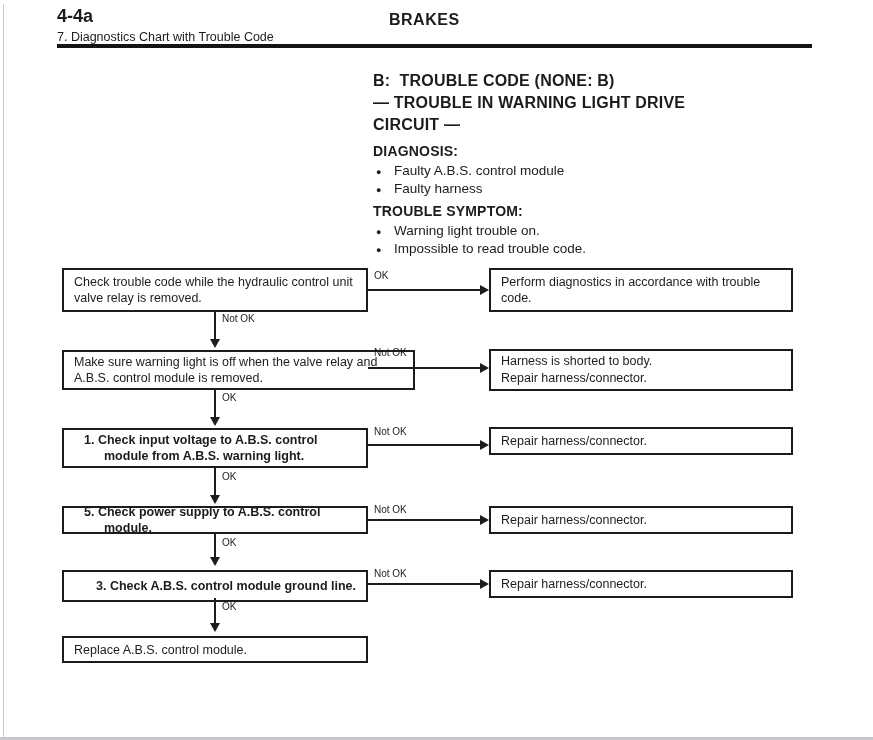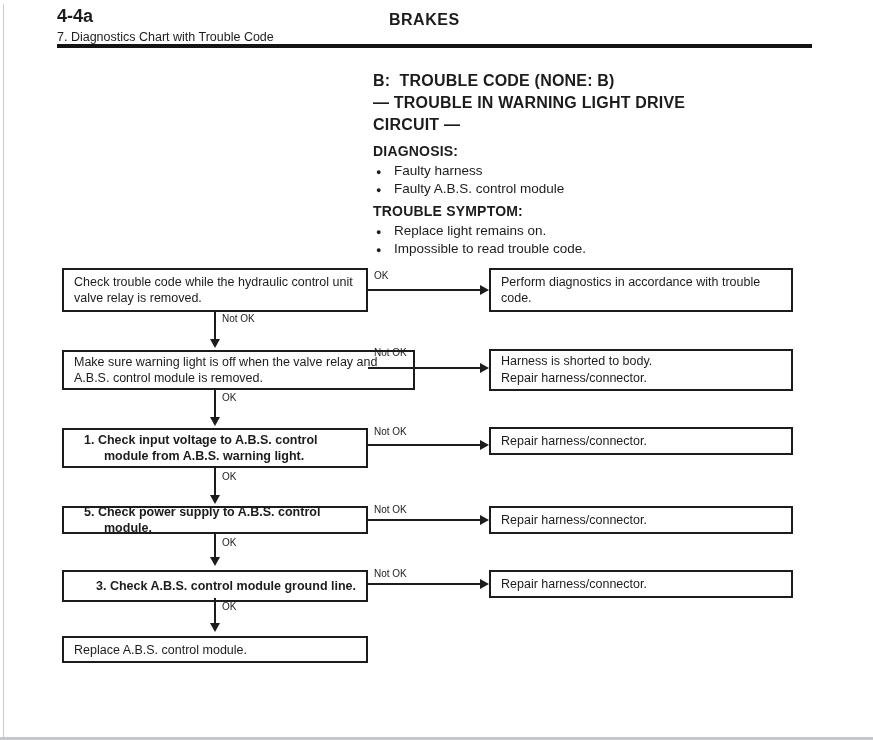--- a/index.html
+++ b/index.html
@@ -68,26 +68,26 @@
 <div class="doc-title">BRAKES</div>
 <div class="section-sub">7. Diagnostics Chart with Trouble Code</div>
 <div class="header-rule"></div>
 
 <div class="intro">
   <div class="trouble-heading">B:  TROUBLE CODE (NONE: B)
 — TROUBLE IN WARNING LIGHT DRIVE
 CIRCUIT —</div>
   <div class="sub-label">DIAGNOSIS:</div>
   <ul class="bullets">
+    <li>Faulty A.B.S. control module</li>
     <li>Faulty harness</li>
-    <li>Faulty A.B.S. control module</li>
   </ul>
   <div class="sub-label gap">TROUBLE SYMPTOM:</div>
   <ul class="bullets">
-    <li>Replace light remains on.</li>
+    <li>Warning light trouble on.</li>
     <li>Impossible to read trouble code.</li>
   </ul>
 </div>
 
 <div class="box" style="left:62px; top:268px; width:306px; height:44px;">
     <span>Check trouble code while the hydraulic control unit valve relay is removed.</span>
   </div>
 <div class="hline" style="left:368px; top:289px; width:113px;"></div>
 <div class="arrow-right" style="left:480px; top:285px;"></div>
 <div class="lbl" style="left:374px; top:270px;">OK</div>

